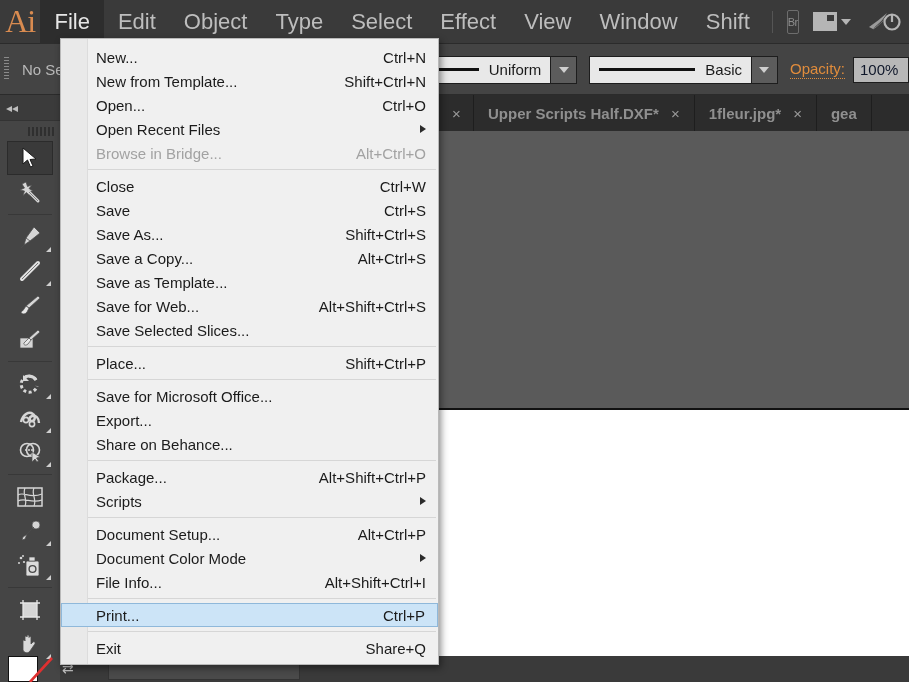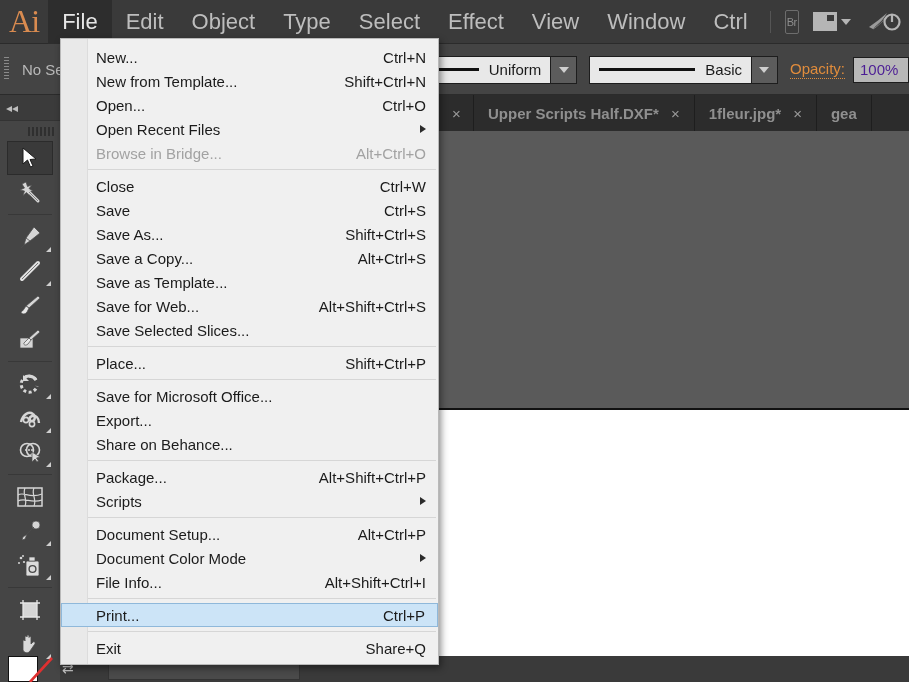--- a/index.html
+++ b/index.html
@@ -76,21 +76,21 @@
   .combo-btn{
     width:26px;height:28px;background:#5c5c5c;border:1px solid #1d1d1d;border-left:none;
     display:flex;align-items:center;justify-content:center;
   }
   .opacity-lbl{
     color:#e08c3c; font-size:15px; margin-right:8px; white-space:nowrap;
     border-bottom:1px dotted #e08c3c; padding-bottom:1px;
   }
   .opacity-field{
     height:26px; min-width:56px; background:#b8b8b8; border:1px solid #1d1d1d;
-    display:flex;align-items:center; padding:0 6px; color:#4c1d95; font-size:15px;
+    display:flex;align-items:center; padding:0 6px; color:#0f172a; font-size:15px;
   }
 
   
   #tabbar{
     position:absolute; left:0; top:95px; width:909px; height:36px;
     background:#2c2c2c; display:flex; align-items:stretch;
   }
   .doc-tab{
     display:flex; align-items:center; gap:12px; padding:0 14px;
     color:#8f8f8f; font-size:15px; font-weight:bold; white-space:nowrap;
@@ -414,21 +414,21 @@
 <div id="menubar">
   <div id="ai-logo">Ai</div>
   <div class="mb-item active">File</div>
   <div class="mb-item">Edit</div>
   <div class="mb-item">Object</div>
   <div class="mb-item">Type</div>
   <div class="mb-item">Select</div>
   <div class="mb-item">Effect</div>
   <div class="mb-item">View</div>
   <div class="mb-item">Window</div>
-  <div class="mb-item">Ctrl</div>
+  <div class="mb-item">Shift</div>
   <div class="mb-sep"></div>
   <div class="br-box">Br</div>
   <div class="ws-icon">
     <span class="ws-sq">
       <i class="tall"></i>
         <i></i>
         <i class="fill"></i>
     </span>
     <i class="caret-d"></i>
   </div>

